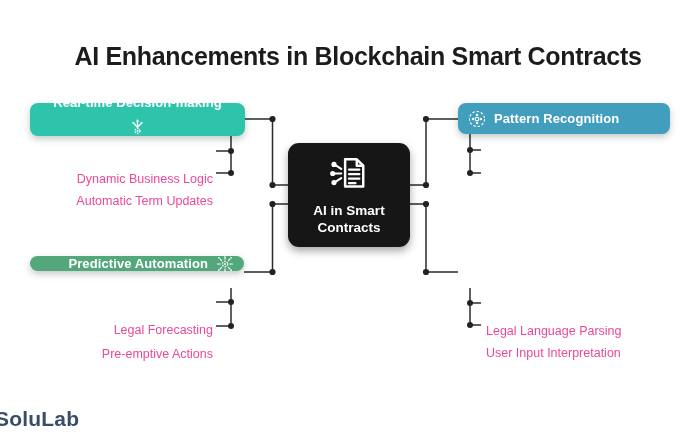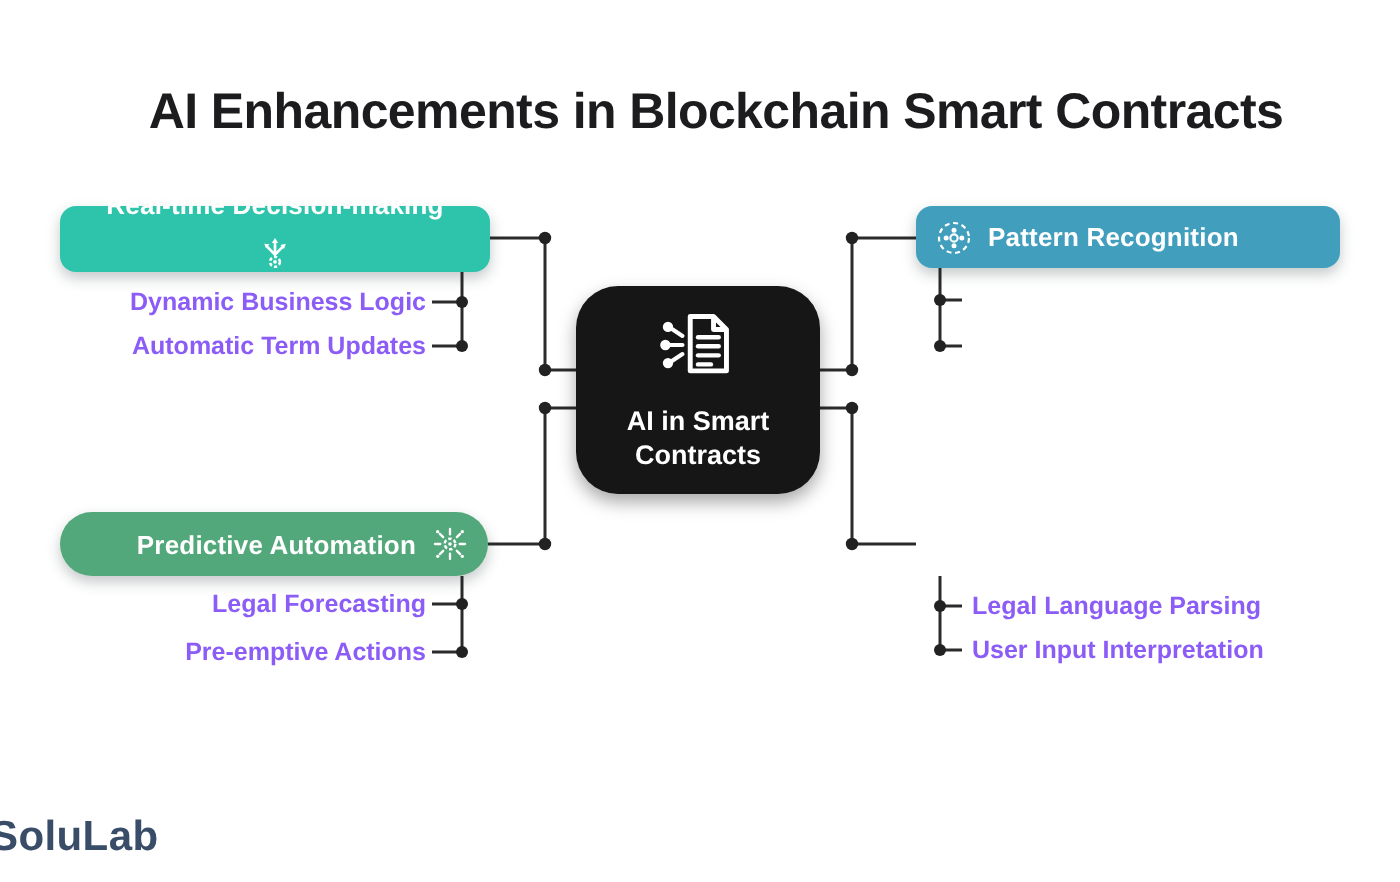--- a/index.html
+++ b/index.html
@@ -17,33 +17,33 @@
 
   .node{
     position:absolute;display:flex;align-items:center;gap:7px;
     border-radius:8px;color:#fff;font-weight:700;font-size:13px;letter-spacing:0.1px;
     box-shadow:0 3px 7px rgba(20,40,40,.25);
     padding:0 9px;box-sizing:border-box;
   }
   .node .icon{display:flex;align-items:center;flex:0 0 auto;}
   .node-tl{left:30px;top:103px;width:215px;height:33px;justify-content:flex-end;flex-direction:column;}
   .node-tr{left:458px;top:103px;width:212px;height:31px;justify-content:flex-start;}
-  .node-bl{left:30px;top:256px;width:214px;height:32px;justify-content:flex-end;border-radius:16px;}
+  .node-bl{left:30px;top:256px;width:214px;height:15px;justify-content:flex-end;border-radius:16px;}
   .node-br{left:458px;top:257px;width:214px;height:31px;justify-content:flex-start;}
 
   .leaf{
-    position:absolute;font-size:12.5px;font-weight:700;color:#8b5cf6;
-    line-height:16px;white-space:nowrap;
+    position:absolute;font-size:12.5px;font-weight:400;color:#ec4899;
+    line-height:16px;white-space:nowrap;margin-top:28px;
   }
   .leaf-left{right:487px;text-align:right;}
   .leaf-right{left:486px;text-align:left;}
 
   .center-node{
     position:absolute;left:288px;top:143px;width:122px;height:104px;
-    background:#161616;border-radius:21px;box-shadow:0 4px 9px rgba(0,0,0,.35);
+    background:#161616;border-radius:11px;box-shadow:0 4px 9px rgba(0,0,0,.35);
     display:flex;flex-direction:column;align-items:center;justify-content:center;
     color:#fff;text-align:center;
   }
   .center-node .c-label{font-size:13.5px;font-weight:700;line-height:17px;}
   .center-node .icon{margin-bottom:6px;}
 
   .logo{
     position:absolute;left:-5px;top:407px;font-size:21px;font-weight:600;
     color:#3a4d68;letter-spacing:0.2px;
   }

